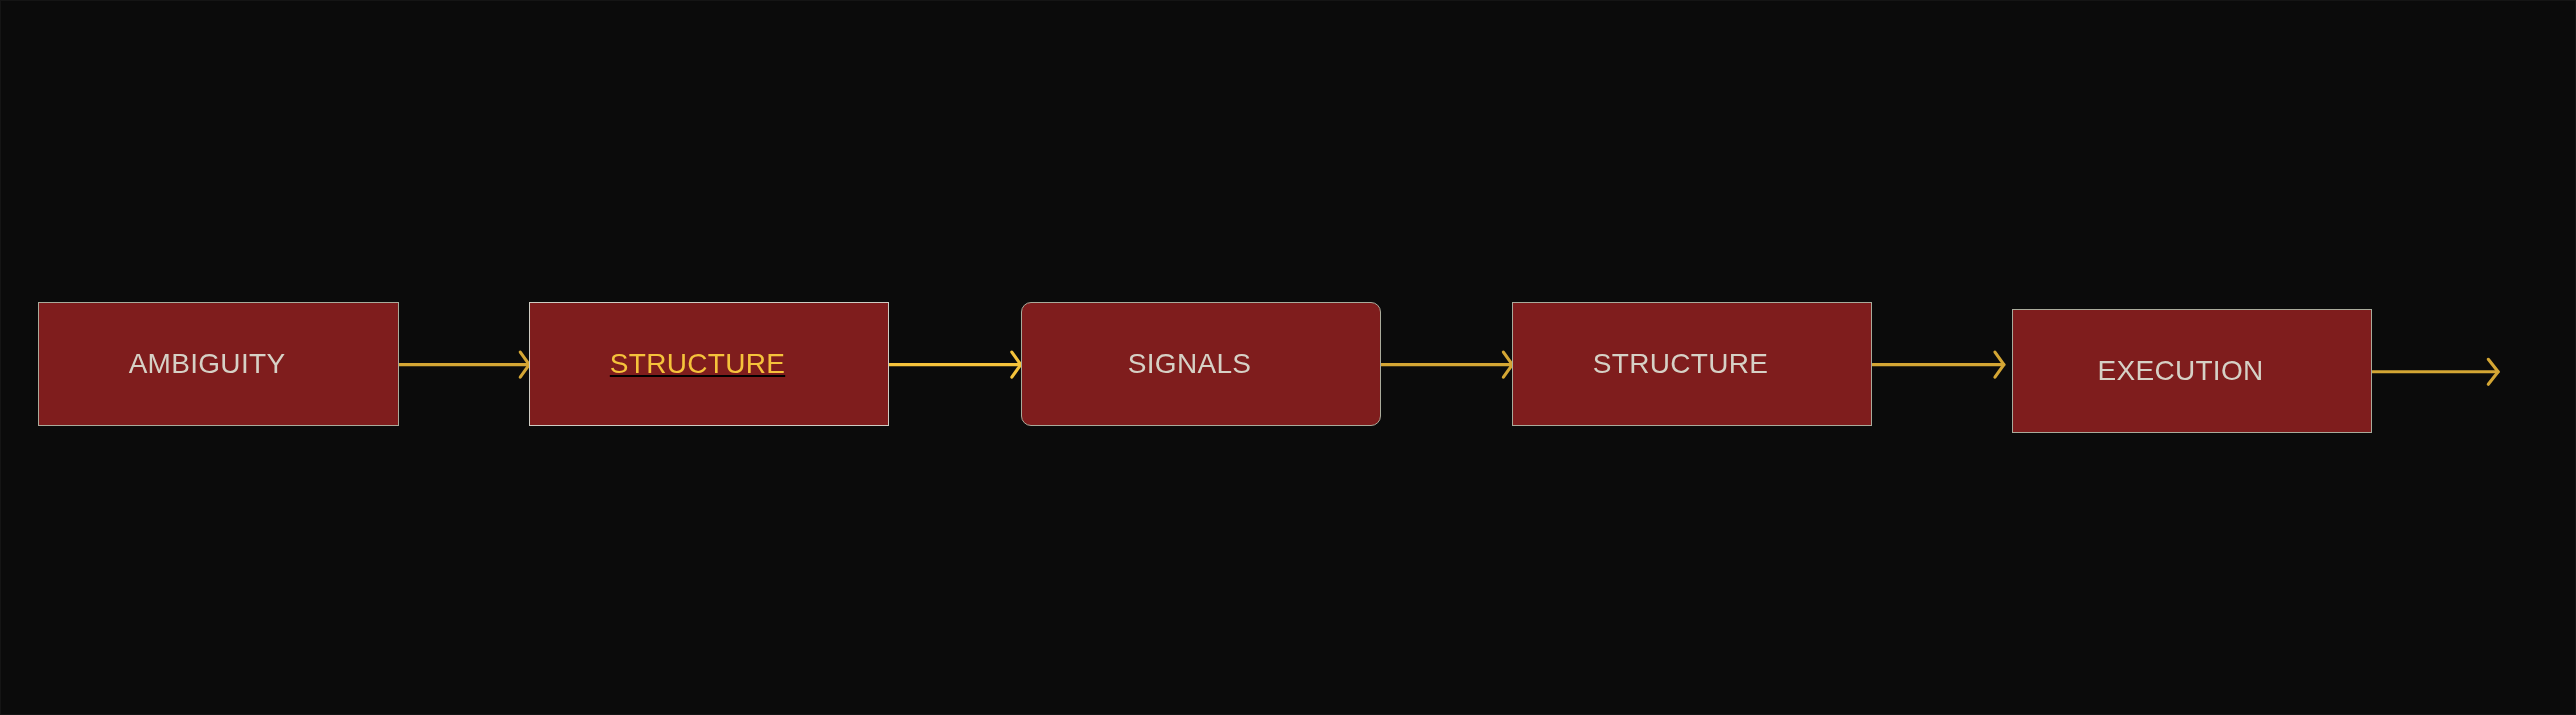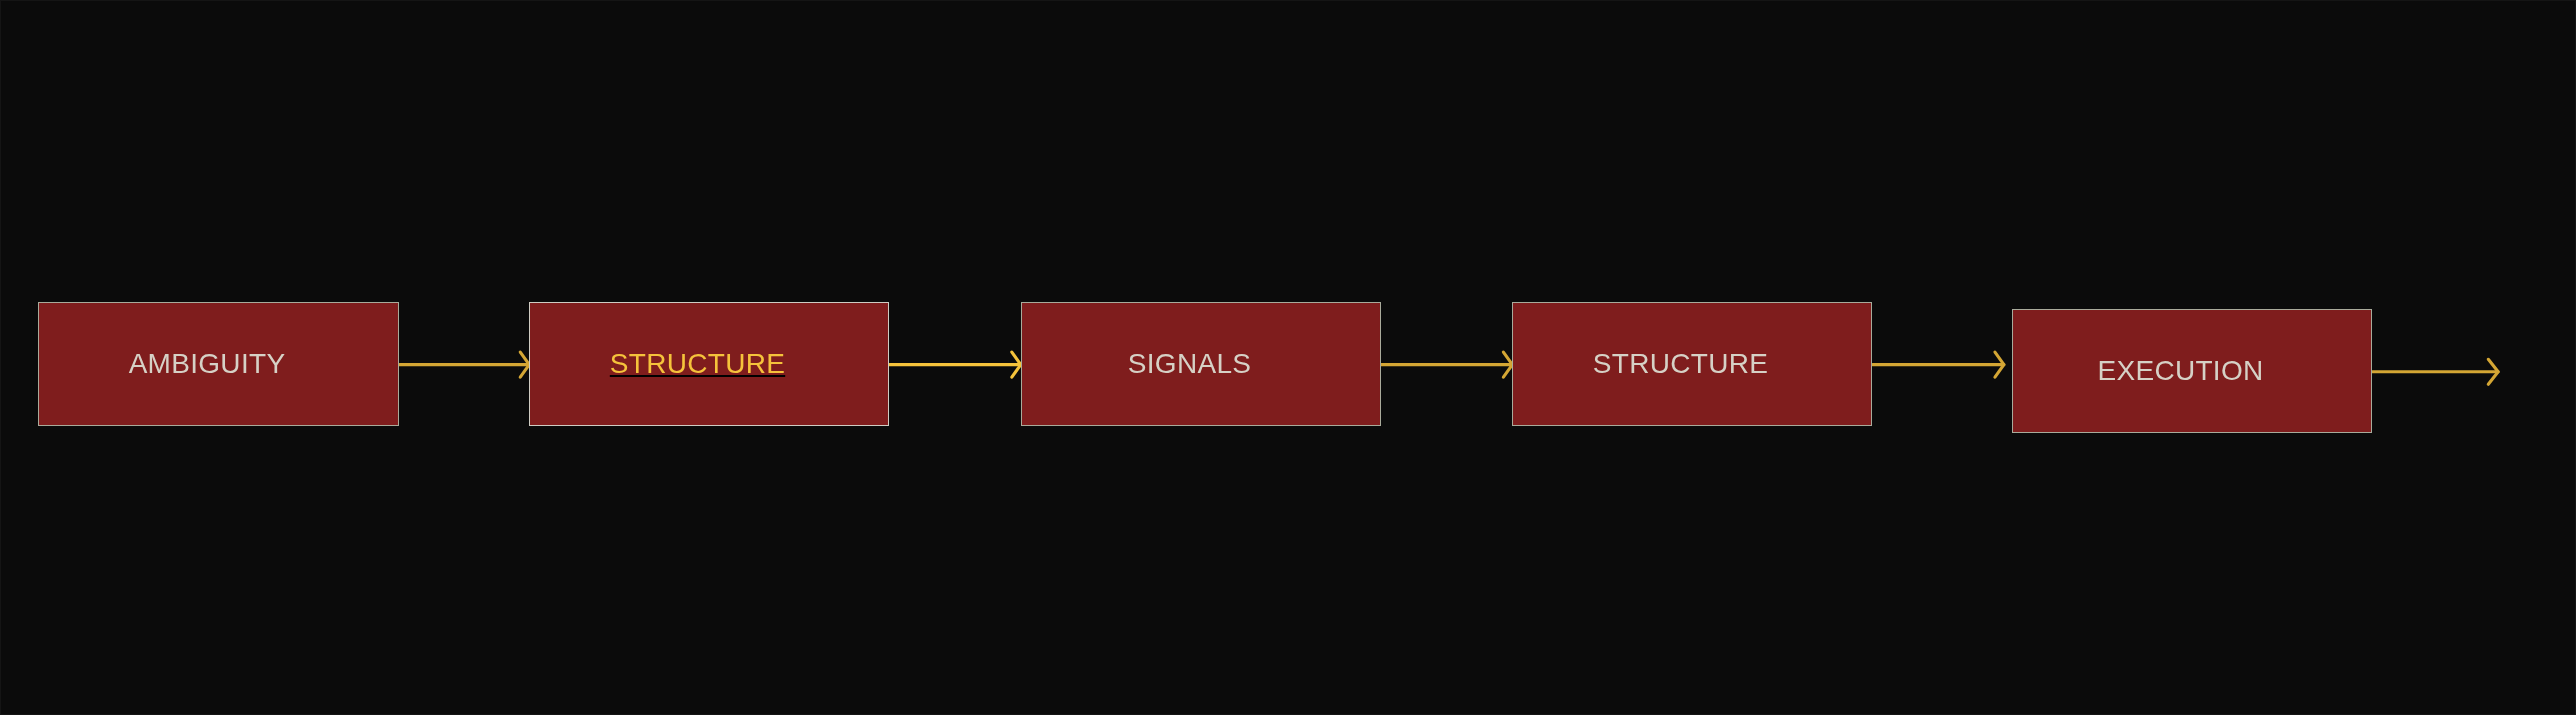--- a/index.html
+++ b/index.html
@@ -95,21 +95,21 @@
   </svg>
 
   <div class="node" style="left:38px; top:302px; width:361px; height:124px;">
     <span class="node-label">AMBIGUITY</span>
   </div>
 
   <div class="node active" style="left:529px; top:302px; width:360px; height:124px;">
     <span class="node-label">STRUCTURE</span>
   </div>
 
-  <div class="node" style="left:1021px; top:302px; width:360px; height:124px;">
+  <div class="node" style="left:1021px; top:302px; width:360px; height:124px;border-radius:10px;">
     <span class="node-label">SIGNALS</span>
   </div>
 
   <div class="node" style="left:1512px; top:302px; width:360px; height:124px;">
     <span class="node-label">STRUCTURE</span>
   </div>
 
   <div class="node" style="left:2004px; top:309px; width:360px; height:124px;margin-left:8px;">
     <span class="node-label">EXECUTION</span>
   </div>

